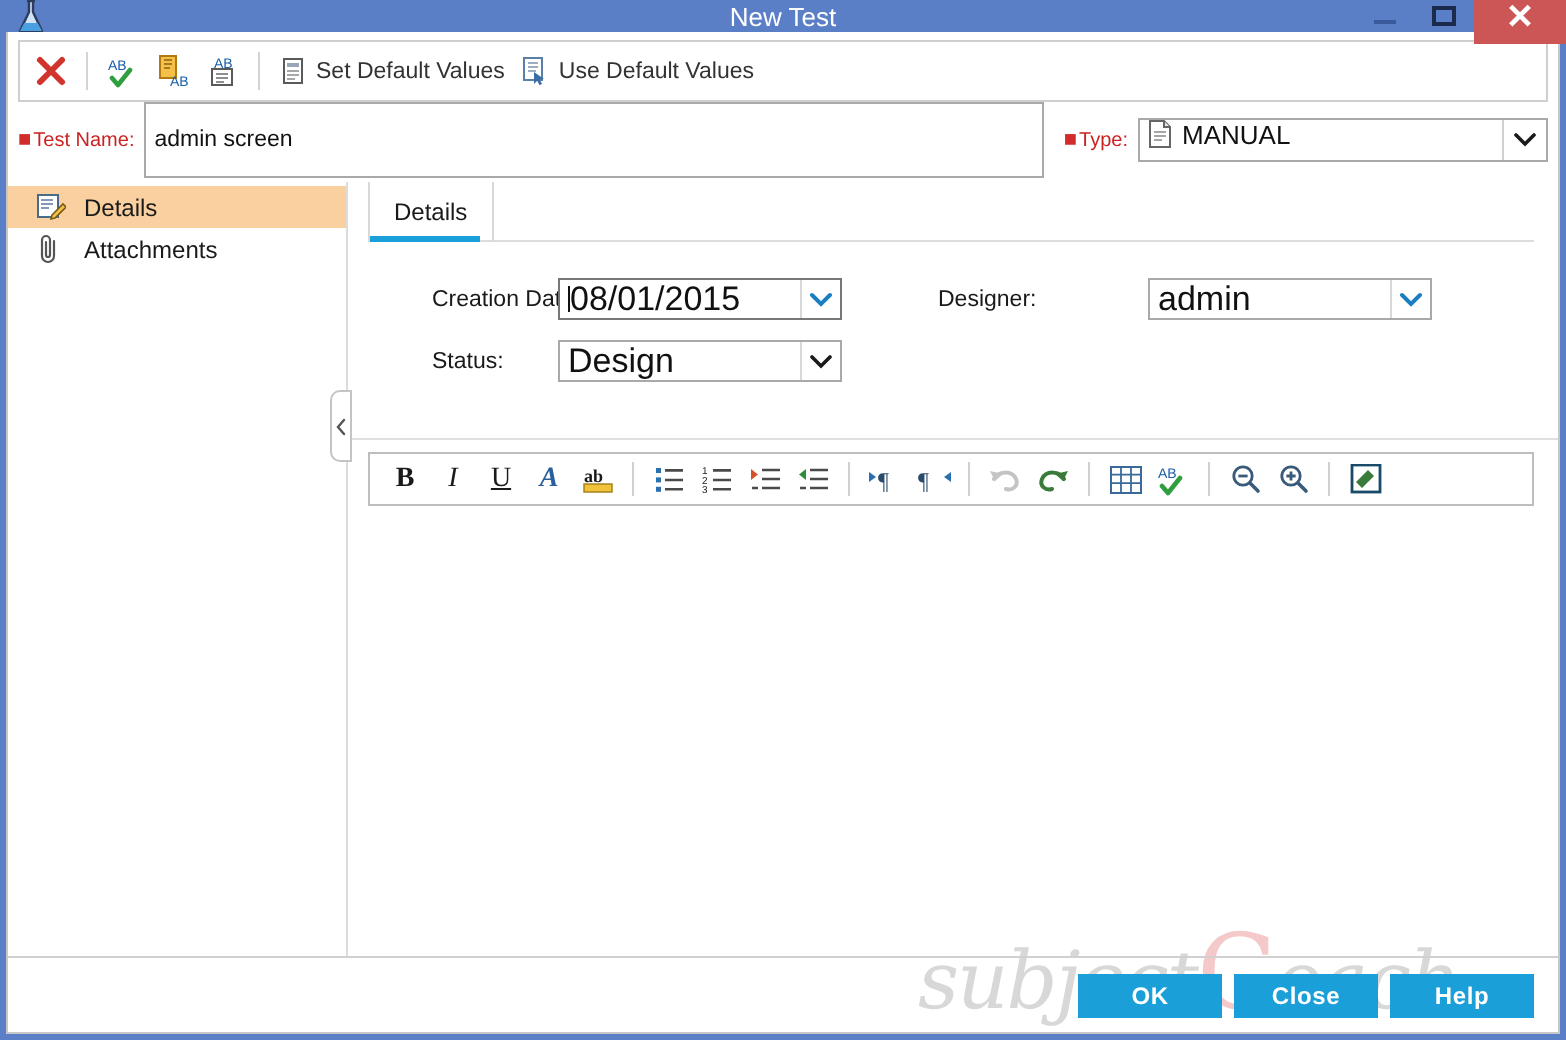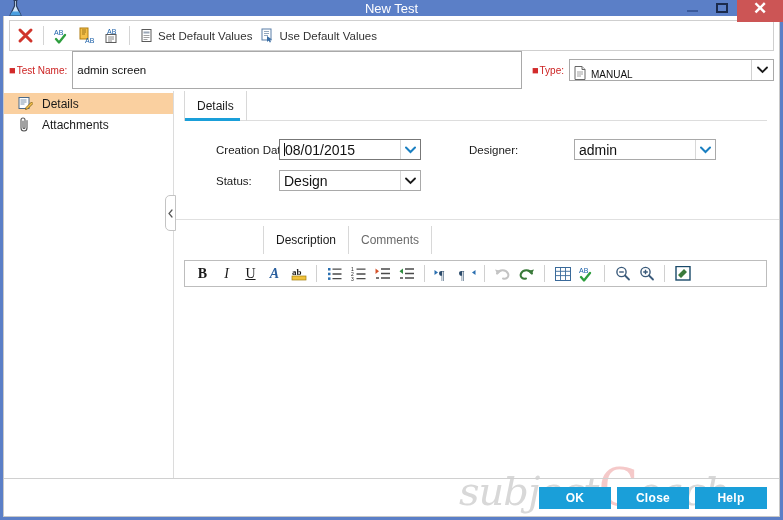--- a/index.html
+++ b/index.html
@@ -147,23 +147,23 @@
     padding: 0 4px;
     line-height: 20px;
   }
   #test-name-input { flex: 1 1 auto; min-width: 0; }
   .type-combo {
     width: 205px;
     height: 22px;
     border: 1px solid #a9a9a9;
     background: #ffffff;
     display: flex;
-    align-items: flex-end;
+    align-items: flex-start;
     padding-left: 4px;
-    font-size: 10px;
+    font-size: 13px;
     color: #111111;
   }
   .type-combo .caret {
     margin-left: auto;
     width: 22px; height: 20px;
     display: flex; align-items: center; justify-content: center;
     border-left: 1px solid #d0d0d0;
   }
   .doc-icon { margin-right: 5px; }
 
@@ -250,21 +250,21 @@
     padding-left: 42px;
     white-space: nowrap;
   }
   .combo {
     width: 142px;
     height: 21px;
     border: 1px solid #a9a9a9;
     background: #ffffff;
     display: flex;
     align-items: center;
-    font-size: 14px;
+    font-size: 17px;
     color: #111111;
     padding-left: 4px;
   }
   .combo .caret {
     margin-left: auto;
     width: 20px; height: 19px;
     display: flex; align-items: center; justify-content: center;
     border-left: 1px solid #d8d8d8;
   }
   .combo.focused { border: 1px solid #777777; }
@@ -574,30 +574,20 @@
         </div>
 
         <div class="lower">
 
           <div class="collapse-handle">
             <svg width="5" height="9" viewBox="0 0 5 9">
               <path d="M4 1L1 4.5L4 8" stroke="#555555" stroke-width="1.2" fill="none" stroke-linecap="round"></path>
             </svg>
           </div>
 
-          <div class="desc-tabstrip">
-            <div class="rule"></div>
-            <div class="activebar" style="left:10px;width:79px;"></div>
-            <div class="tab">
-              <span>Description</span>
-            </div>
-            <div class="tab inactive">
-              <span>Comments</span>
-            </div>
-          </div>
 
           <div class="editor-wrap">
             <div class="edit-toolbar">
               <div class="ebtn text">
                   <b style="font-family:'Liberation Serif',serif;">B</b>
                 </div>
               <div class="ebtn text">
                   <i style="font-family:'Liberation Serif',serif;">I</i>
                 </div>
               <div class="ebtn text">

